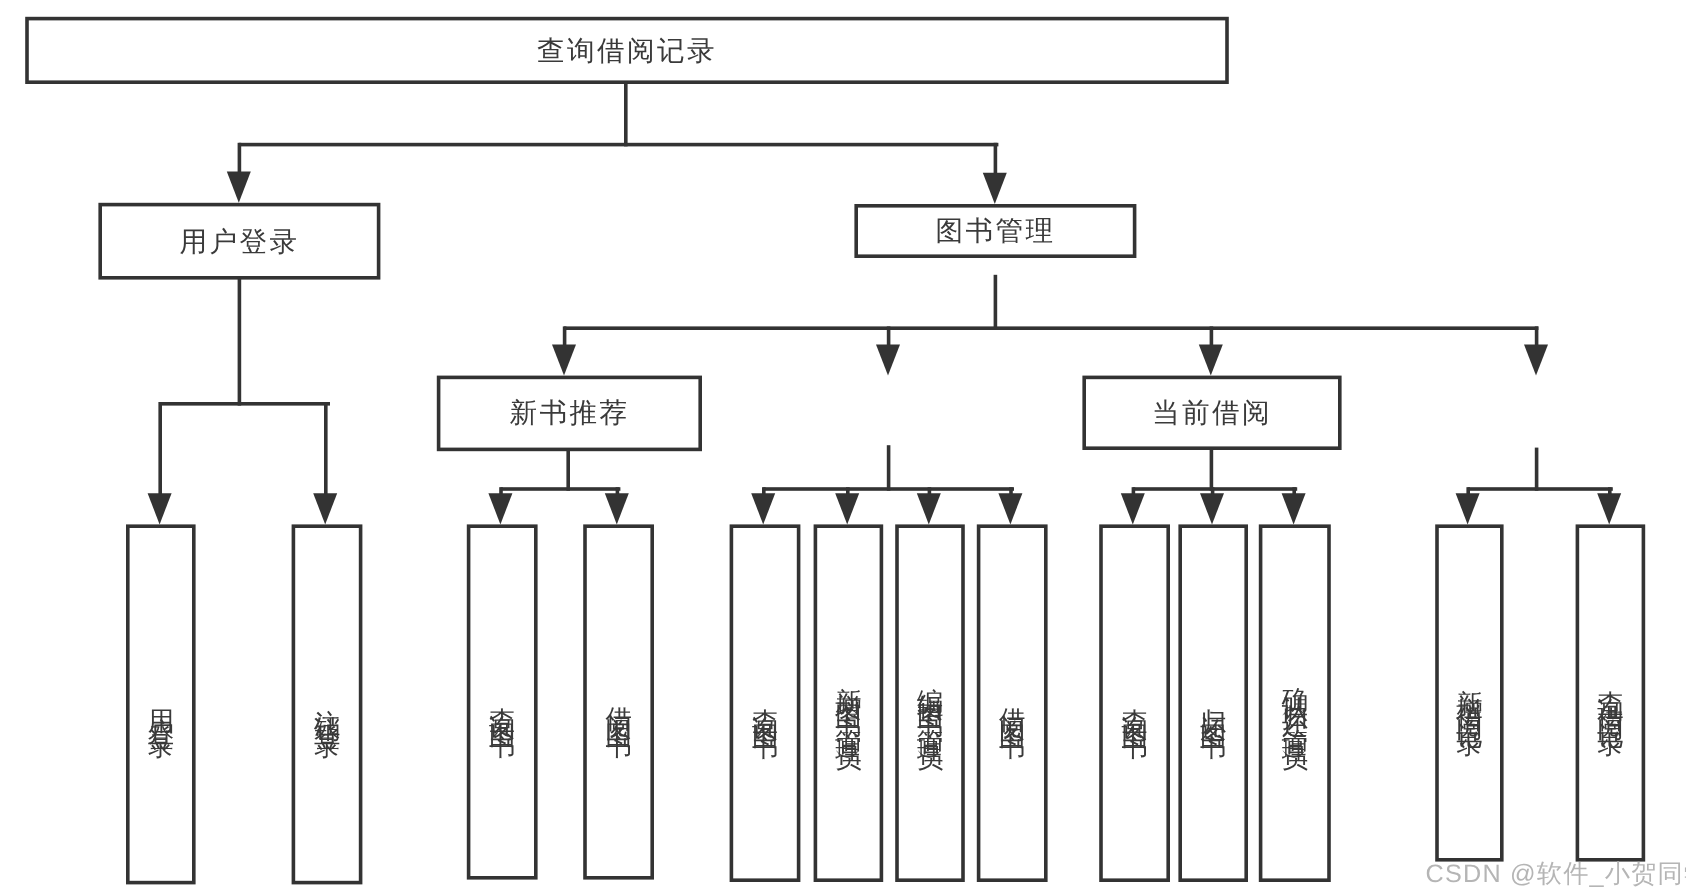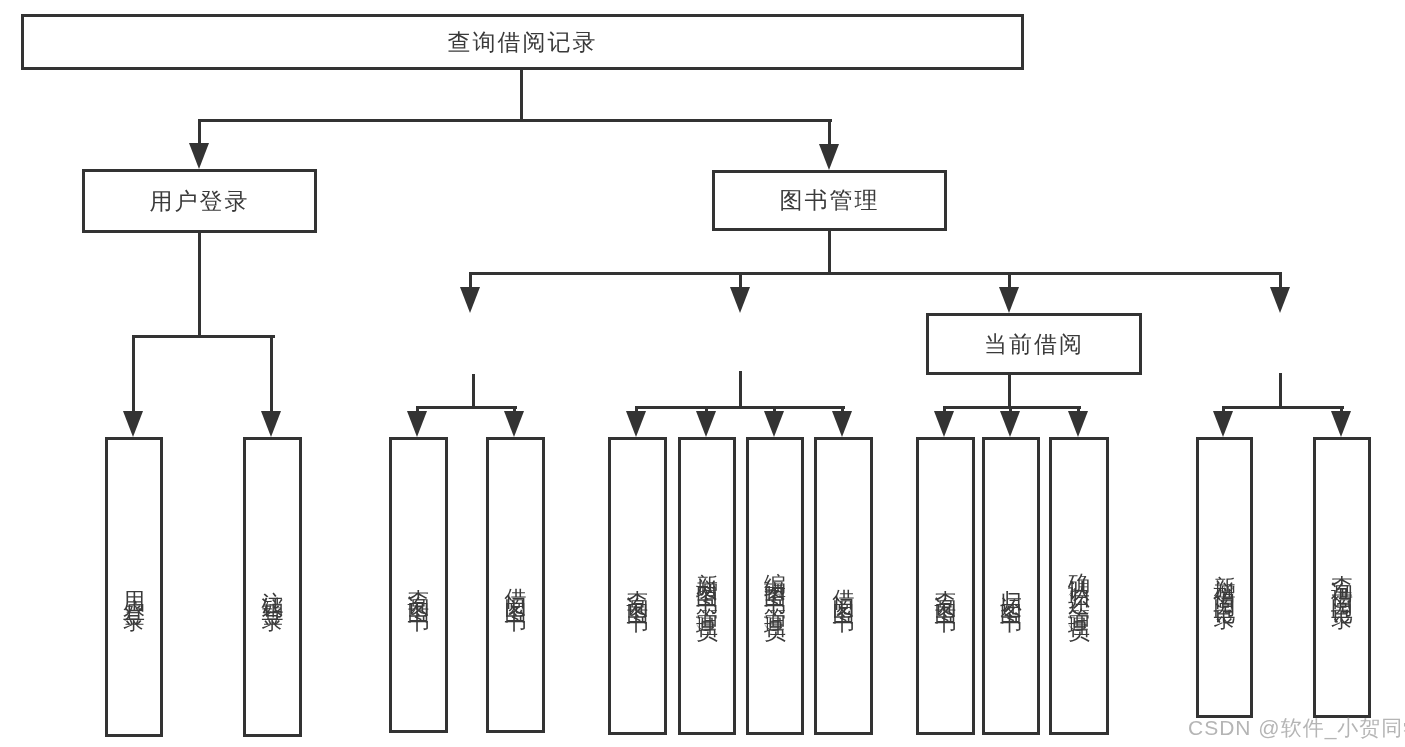--- a/index.html
+++ b/index.html
@@ -36,27 +36,30 @@
 <div class="canvas">
 
   <div class="box" style="left:21px;top:14px;width:1003px;height:56px;">
     <span>查询借阅记录</span>
   </div>
 
   <div class="box" style="left:82px;top:169px;width:235px;height:64px;">
     <span>用户登录</span>
   </div>
 
-  <div class="box" style="left:712px;top:170px;width:235px;height:61px;">
+  <div class="box" style="left:712px;top:170px;width:235px;height:45px;">
     <span>图书管理</span>
   </div>
 
+  <div class="box" style="left:364px;top:313px;width:221px;height:63px;">
+    <span>新书推荐</span>
+  </div>
 
 
-  <div class="box" style="left:926px;top:313px;width:216px;height:62px;">
+  <div class="box" style="left:902px;top:313px;width:216px;height:62px;">
     <span>当前借阅</span>
   </div>
 
 
   <div class="box vbox" style="left:105px;top:437px;width:58px;height:300px;">
     <span class="vtext">用户登录</span>
   </div>
 
   <div class="box vbox" style="left:243px;top:437px;width:59px;height:300px;">
     <span class="vtext">注销登录</span>

